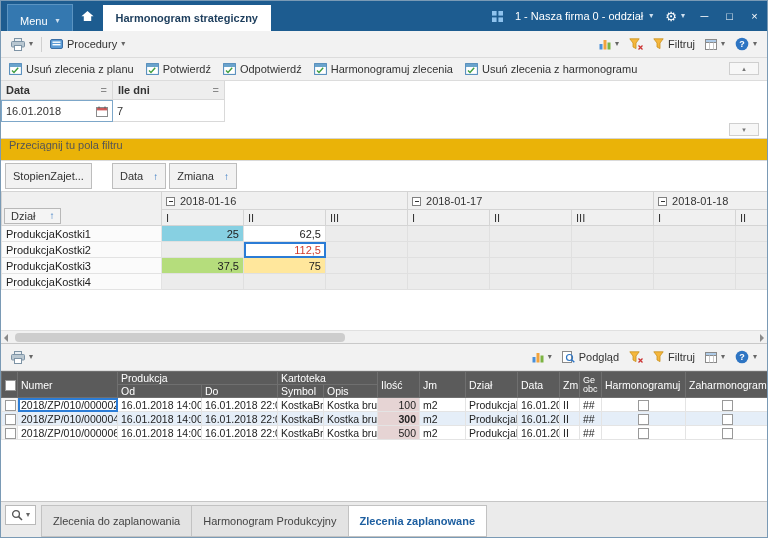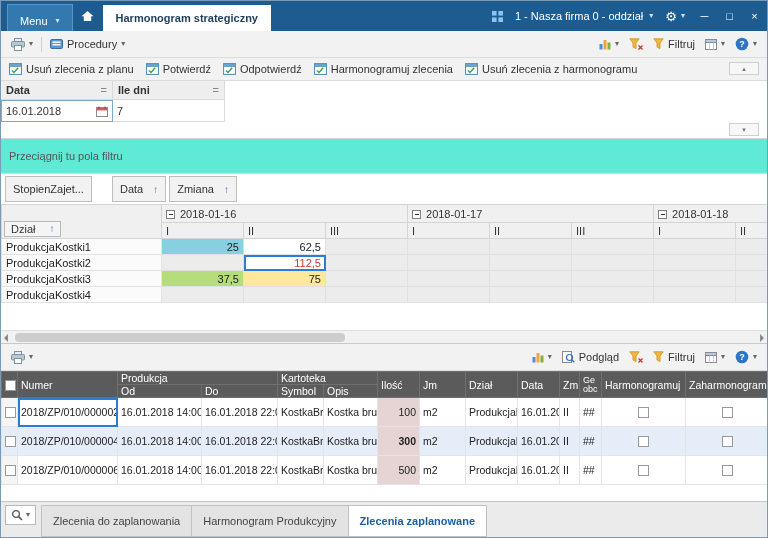--- a/index.html
+++ b/index.html
@@ -41,21 +41,21 @@
   .filter-band{flex:0 0 58px;background:#fff;border-bottom:1px solid #d5d5d5;position:relative;display:flex;align-items:flex-start}
   .fcol{width:112px}
   .fhead{height:19px;background:#eeeeee;border-right:1px solid #d9d9d9;border-bottom:1px solid #d9d9d9;display:flex;align-items:center;justify-content:space-between;padding:0 5px;font-weight:bold}
   .fop{color:#888;font-weight:normal}
   .fval{height:22px;background:#fff;border-right:1px solid #d9d9d9;border-bottom:1px solid #d9d9d9;display:flex;align-items:center;justify-content:space-between;padding:0 4px;white-space:nowrap}
   .fval.focused{border:1px solid #7da7c9}
   .filter-band .collapse-btn{bottom:2px}
 
   
   .pivot-area{flex:1 1 auto;min-height:0;position:relative;background:#fff;display:flex;flex-direction:column;overflow:hidden}
-  .drop-hint{flex:0 0 22px;background:#5eead4;border-bottom:1px solid #dadada;color:#555;display:flex;align-items:flex-start;padding:11px 8px}
+  .drop-hint{flex:0 0 22px;background:#eab308;border-bottom:1px solid #dadada;color:#555;display:flex;align-items:flex-start;padding:0 8px}
   .chips-row{flex:0 0 30px;display:flex;align-items:center;background:#fff}
   .chip{display:inline-flex;align-items:flex-end;gap:10px;background:#f2f2f2;border:1px solid #bdbdbd;padding:6px 7px;white-space:nowrap}
   .chip .sort{color:#2f74c0;font-size:10px;line-height:1}
   .m-l4{margin-left:4px}.m-l20{margin-left:20px}.m-l3{margin-left:3px}
   .pivot-wrap{flex:1 1 auto;overflow:hidden}
   table.pivot{border-collapse:collapse;table-layout:fixed;width:816px;font-size:11px}
   .pivot th,.pivot td{border:1px solid #dedede;overflow:hidden;white-space:nowrap;padding:0 4px}
   .pivot thead th{background:#f0f0f0;font-weight:normal;text-align:left;color:#333;border-color:#d4d4d4}
   .pivot tr.date-row th{height:18px}
   .pivot tr.shift-row th{height:16px}
@@ -72,21 +72,21 @@
   .hs-thumb{position:absolute;left:14px;top:2px;width:330px;height:9px;background:#cdcdcd;border-radius:4px}
   .hs-arr{position:absolute;top:3px;width:0;height:0;border:4px solid transparent}
   .hs-arr.l{left:3px;border-right-color:#8a8a8a;border-left-width:0}
   .hs-arr.r{right:3px;border-left-color:#8a8a8a;border-right-width:0}
 
   
   .bottom-panel{flex:0 0 158px;border-top:1px solid #c9c9c9;display:flex;flex-direction:column;background:#fff}
   .grid-wrap{flex:1;overflow:hidden}
   table.grid{border-collapse:collapse;table-layout:fixed;width:768px;font-size:10.5px}
   .grid thead th{background:#5b5b5b;color:#fff;font-weight:normal;text-align:left;border:1px solid #6f6f6f;padding:0 3px;height:13px;overflow:hidden;white-space:nowrap}
-  .grid td{border:1px solid #e4e4e4;padding:0 3px;height:29px;overflow:hidden;white-space:nowrap;color:#222;background:#fff}
+  .grid td{border:1px solid #e4e4e4;padding:0 3px;height:14px;overflow:hidden;white-space:nowrap;color:#222;background:#fff}
   .grid tr.alt td{background:#e5eef8}
   .grid td.num{text-align:right}
   .grid td.center{text-align:center}
   .grid td.csel{background:#f5f5f5}
   .grid td.focuscell{outline:2px solid #2b7cd6;outline-offset:-2px}
   .cb{display:inline-block;width:11px;height:11px;background:#fff;border:1px solid #999;vertical-align:middle}
   .two-line{line-height:1;font-size:9px}
   .two-line span{display:block}
 
   

